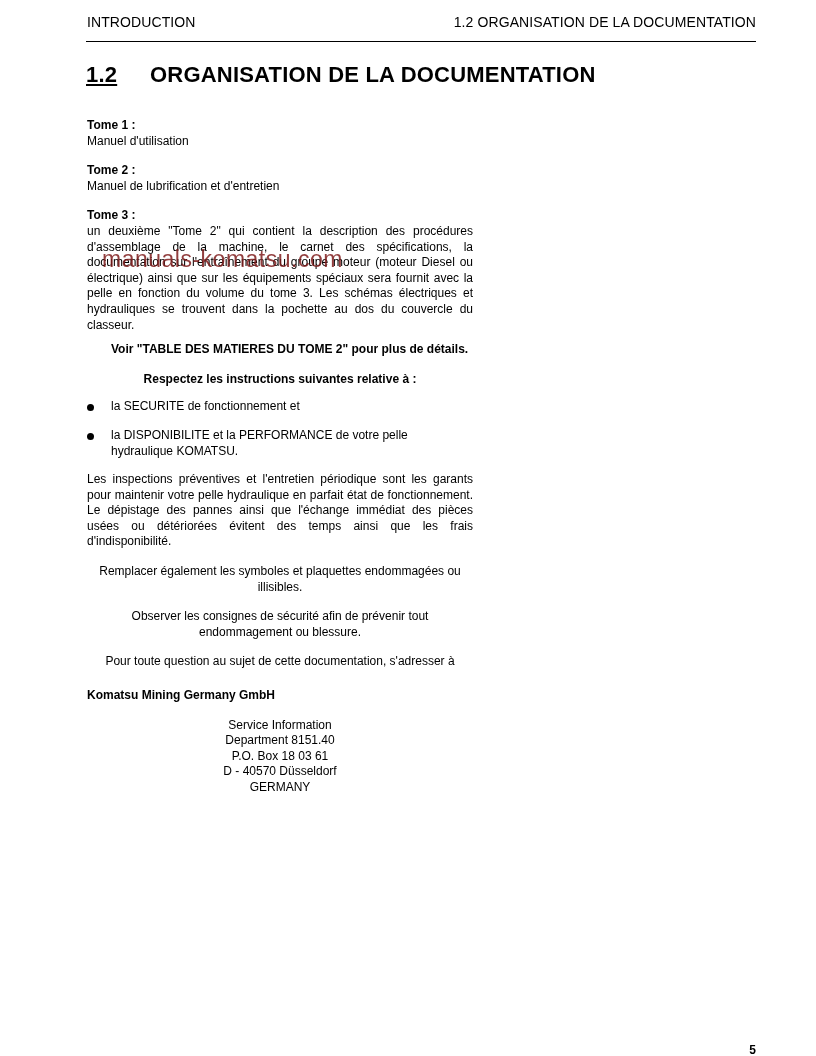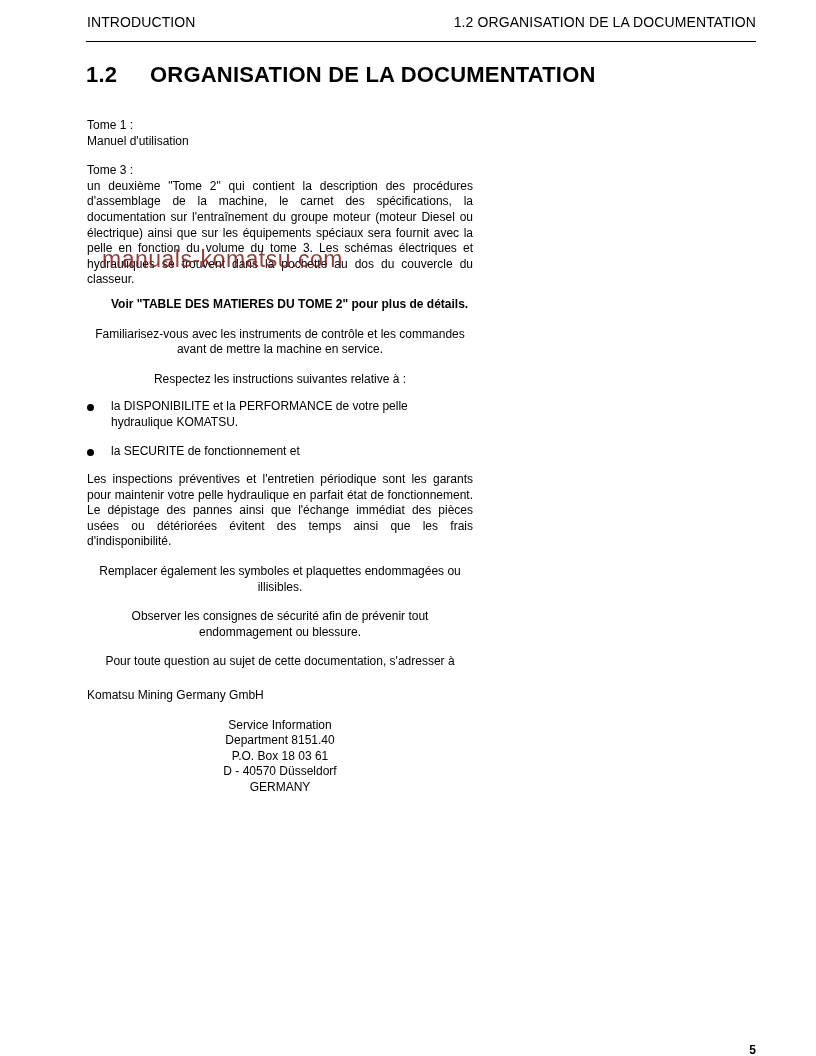--- a/index.html
+++ b/index.html
@@ -2,25 +2,25 @@
 <html><head>
   <meta charset="utf-8">
   <style>
     html, body { margin:0; padding:0; background:#ffffff; }
     body { width:816px; height:1056px; position:relative; overflow:hidden; color:#000; font-family:"Liberation Sans", sans-serif; }
     .hdr { position:absolute; top:14px; font-size:14px; letter-spacing:0.1px; }
     .hdr-left { left:87px; }
     .hdr-right { right:60px; }
     .rule { position:absolute; left:86px; top:41px; width:670px; height:0; border-top:1.3px solid #000; }
     .title { position:absolute; left:86px; top:62px; font-size:22px; font-weight:bold; letter-spacing:0.2px; }
-    .title .num { display:inline-block; width:64px; }
+    .title .num { display:inline-block; width:64px;text-decoration:underline; }
     .col { position:absolute; left:87px; top:118px; width:386px; font-size:12px; line-height:15.6px; }
     .col p { margin:0; }
     .just { text-align:justify; }
-    .b { font-weight:normal; }
+    .b { font-weight:bold; }
     .blk { margin-bottom:14px !important; }
     .note { margin:9px 0 0 24px !important; font-weight:bold; text-align:justify; }
     .warn { margin-top:53px !important; }
     ul.bul { list-style:none; padding:0; margin:12px 0 0 0; }
     ul.bul li { position:relative; padding-left:24px; margin-bottom:13px; }
     ul.bul li .dot { position:absolute; left:0; top:5px; width:7px; height:7px; background:#000; border-radius:50%; }
     .gap { margin-top:14px !important;text-align:center; }
     .addr { margin-top:18px !important; }
     .watermark { position:absolute; left:102px; top:246px; font-size:23px; color:#7f1d1d; font-family:"Liberation Sans", sans-serif; letter-spacing:0.5px; opacity:0.85; }
     .pagenum { position:absolute; right:60px; top:1043px; font-size:12px; font-weight:bold; }
@@ -34,32 +34,35 @@
 
 <div class="title">
   <span class="num">1.2</span><span>ORGANISATION DE LA DOCUMENTATION</span>
 </div>
 
 <div class="col">
   <p class="blk">
     <span class="b">Tome 1 :</span><br>
     <span>Manuel d'utilisation</span>
   </p>
+  <p class="blk">
+    <span class="b">Tome 2 :</span><br>
+    <span>Manuel de lubrification et d'entretien</span>
+  </p>
   <p class="just">
     <span class="b">Tome 3 :</span><br>
     <span>un deuxième "Tome 2" qui contient la description des procédures d'assemblage de la machine, le carnet des spécifications, la documentation sur l'entraînement du groupe moteur (moteur Diesel ou électrique) ainsi que sur les équipements spéciaux sera fournit avec la pelle en fonction du volume du tome 3. Les schémas électriques et hydrauliques se trouvent dans la pochette au dos du couvercle du classeur.</span>
   </p>
   <p class="note">Voir "TABLE DES MATIERES DU TOME 2" pour plus de détails.</p>
 
-  <p class="just gap">Familiarisez-vous avec les instruments de contrôle et les commandes avant de mettre la machine en service.</p>
   <p class="b gap">Respectez les instructions suivantes relative à :</p>
 
   <ul class="bul">
+    <li><span class="dot"></span><span>la SECURITE de fonctionnement et</span></li>
     <li><span class="dot"></span><span>la DISPONIBILITE et la PERFORMANCE de votre pelle hydraulique KOMATSU.</span></li>
-    <li><span class="dot"></span><span>la SECURITE de fonctionnement et</span></li>
   </ul>
 
   <p class="just">Les inspections préventives et l'entretien périodique sont les garants pour maintenir votre pelle hydraulique en parfait état de fonctionnement. Le dépistage des pannes ainsi que l'échange immédiat des pièces usées ou détériorées évitent des temps ainsi que les frais d'indisponibilité.</p>
   <p class="just gap">Remplacer également les symboles et plaquettes endommagées ou illisibles.</p>
   <p class="just gap">Observer les consignes de sécurité afin de prévenir tout endommagement ou blessure.</p>
   <p class="gap">Pour toute question au sujet de cette documentation, s'adresser à</p>
 
   <p class="b addr">Komatsu Mining Germany GmbH</p>
   <p class="gap">
     <span>Service Information</span><br>

